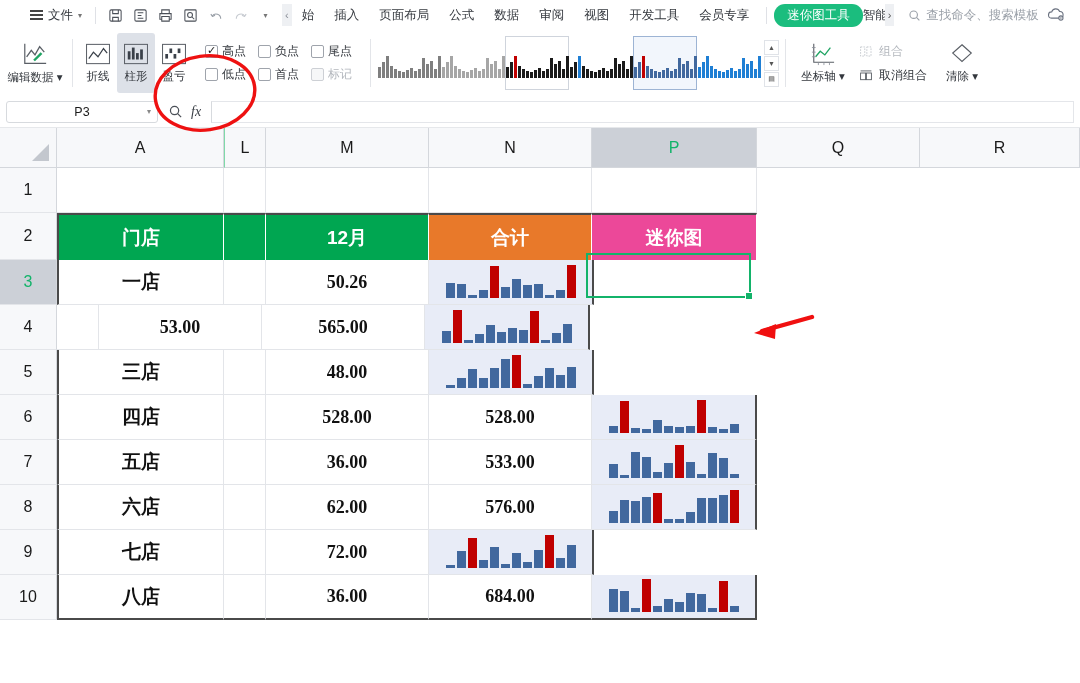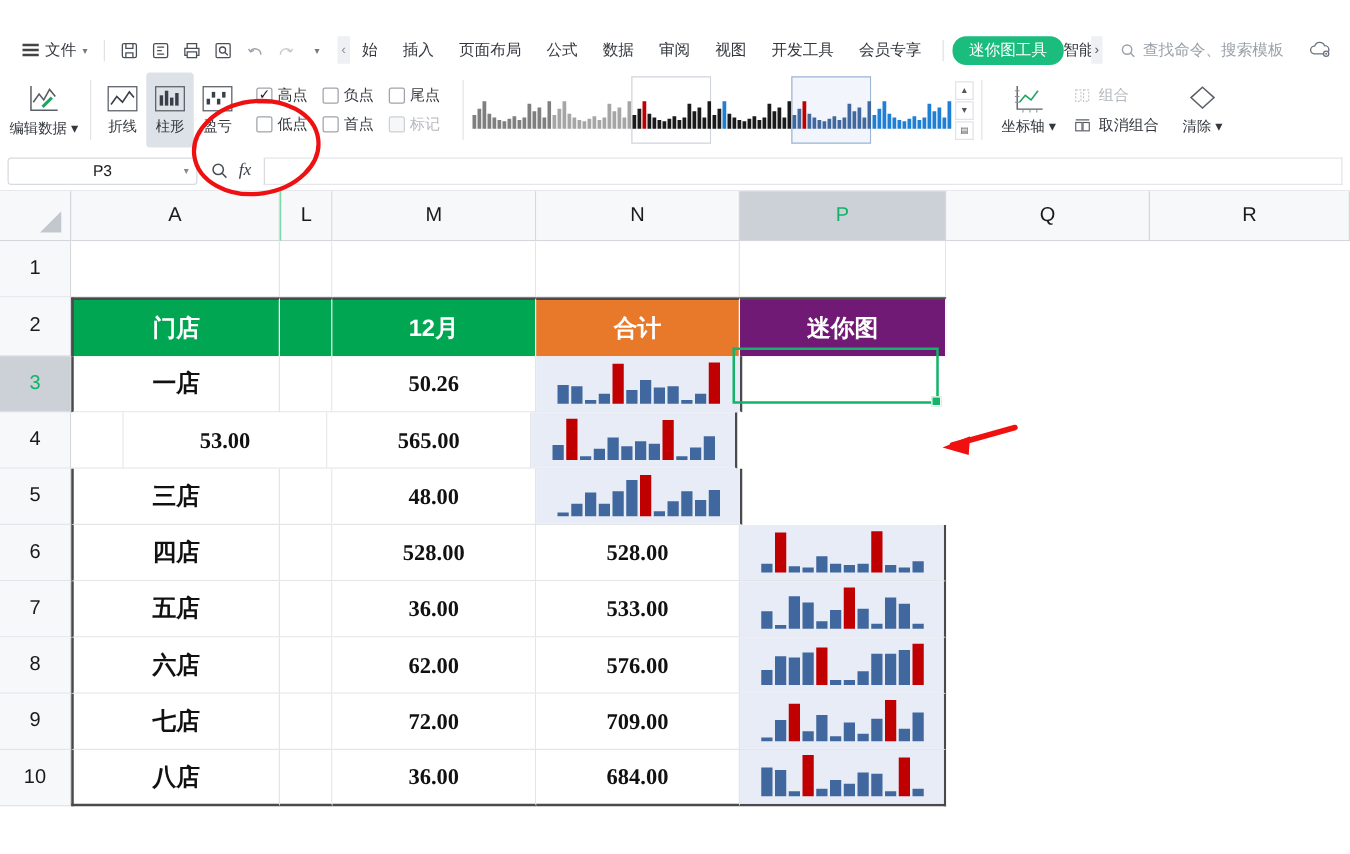--- a/index.html
+++ b/index.html
@@ -37,21 +37,21 @@
     margin-left: auto;
   }
   .tab-plus {
     width: 34px; height: 32px; display: flex; align-items: center;
     justify-content: center; font-size: 20px; color: #444; font-weight: 300;
   }
 
   
   .menubar {
     height: 30px; background: #fff; display: flex; align-items: center;
-    padding-left: 12px; gap: 0px; position: relative; margin-top: 25px;
+    padding-left: 24px; gap: 0px; position: relative;
   }
   .mb-file {
     display: flex; align-items: center; gap: 5px; font-size: 12.5px;
     color: #33373d; padding: 0 6px; height: 24px;
   }
   .hamb { display: inline-block; width: 13px; }
   .hamb i { display: block; height: 1.5px; background: #444; margin: 2.5px 0; }
   .caret { font-size: 8px; color: #777; }
   .mb-sep { width: 1px; height: 17px; background: #dfe1e6; margin: 0 7px; }
   .qicon {
@@ -588,21 +588,21 @@
         <div class="cell blank" style="width:163px;height:45px;background:#fff;border-right:none;border-bottom:none"></div>
         <div class="cell blank" style="width:160px;height:45px;border-right:none;border-bottom:none"></div>
       </div>
 
       <div class="row">
         <div class="rh" style="height:47px">2</div>
         <div class="cell hdr tb-l tb-t" style="width:167px;height:47px;background:#00A651">门店</div>
         <div class="cell hdr tb-t" style="width:42px;height:47px;background:#00A651"></div>
         <div class="cell hdr tb-t" style="width:163px;height:47px;background:#00A651">12月</div>
         <div class="cell hdr tb-t" style="width:163px;height:47px;background:#E8792A">合计</div>
-        <div class="cell hdr tb-t tb-r" style="width:165px;height:47px;background:#701a75">迷你图</div>
+        <div class="cell hdr tb-t tb-r" style="width:165px;height:47px;background:#ec4899">迷你图</div>
         <div class="cell blank" style="width:163px;height:47px;border-right:none;border-bottom:none"></div>
         <div class="cell blank" style="width:160px;height:47px;border-right:none;border-bottom:none"></div>
       </div>
 
       <div id="data-rows">
           <div class="row">
             <div class="rh sel" style="height: 45px;">3</div>
             <div class="cell store tb-l" style="width: 167px; height: 45px;">一店</div>
             <div class="cell blank" style="width: 42px; height: 45px;"></div>
             <div class="cell val" style="width: 163px; height: 45px;">50.26</div>
@@ -746,21 +746,20 @@
               </div>
             </div>
             <div class="cell blank" style="width: 163px; height: 45px; border-right: none; border-bottom: none;"></div>
             <div class="cell blank" style="width: 160px; height: 45px; border-right: none; border-bottom: none;"></div>
           </div>
           <div class="row">
             <div class="rh" style="height: 45px;">9</div>
             <div class="cell store tb-l" style="width: 167px; height: 45px;">七店</div>
             <div class="cell blank" style="width: 42px; height: 45px;"></div>
             <div class="cell val" style="width: 163px; height: 45px;">72.00</div>
-            <div class="cell val" style="width: 163px; height: 45px;">709.00</div>
             <div class="cell " style="width: 165px; height: 45px; padding: 0px; border-right: 2px solid rgb(74, 74, 74);">
               <div class="spark" style="background: rgb(232, 236, 247);">
                 <span style="height: 3px; background: rgb(65, 104, 158);"></span>
                 <span style="height: 17px; background: rgb(65, 104, 158);"></span>
                 <span class="hi" style="height: 30px; background: rgb(192, 0, 0);"></span>
                 <span style="height: 8px; background: rgb(65, 104, 158);"></span>
                 <span style="height: 21px; background: rgb(65, 104, 158);"></span>
                 <span style="height: 4px; background: rgb(65, 104, 158);"></span>
                 <span style="height: 15px; background: rgb(65, 104, 158);"></span>
                 <span style="height: 6px; background: rgb(65, 104, 158);"></span>

